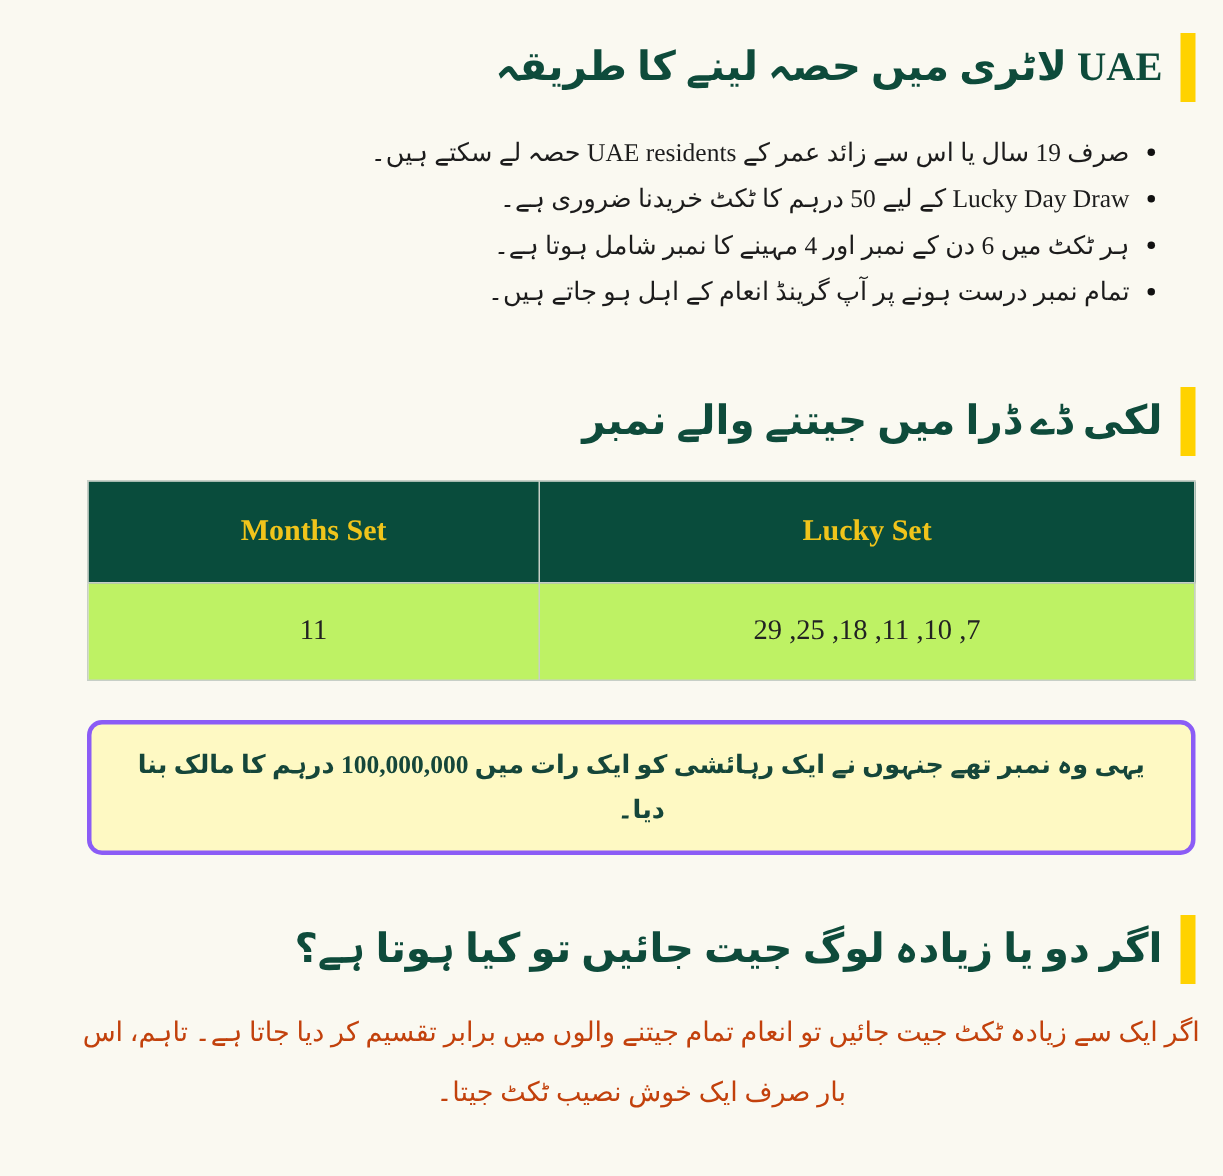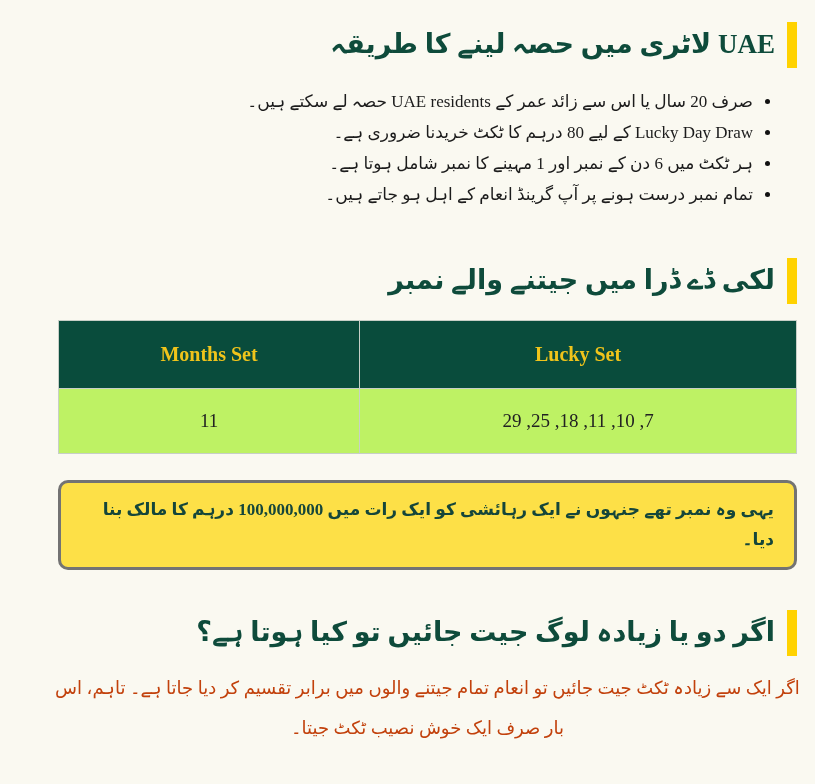--- a/index.html
+++ b/index.html
@@ -78,24 +78,25 @@
     padding: 21px 8px;
     text-align: center;
     border: 1px solid #C7CFC7;
   }
   col.months { width: 40.8%; }
   col.days   { width: 59.2%; }
 
   
   .note-box {
     margin: 26px 18px 0 18px;
-    background: #fde047;
-    border: 3px solid #737373;
+    background: #fef9c3;
+    border: 3px solid #8b5cf6;
     border-radius: 10px;
     padding: 12px 20px;
+    text-align: center;
     font-size: 17px;
     font-weight: 600;
     color: #15463A;
     line-height: 30px;
   }
 
   
   .body-paragraph {
     margin: 12px 8px 0 8px;
     text-align: center;
@@ -108,23 +109,23 @@
 <body>
 
 <div class="page">
 
   <section>
     <div class="heading">
       <span class="gold-bar"></span>
       <h1>UAE لاٹری میں حصہ لینے کا طریقہ</h1>
     </div>
     <ul class="bullets">
-      <li>صرف 20 سال یا اس سے زائد عمر کے UAE residents حصہ لے سکتے ہیں۔</li>
-      <li>Lucky Day Draw کے لیے 80 درہم کا ٹکٹ خریدنا ضروری ہے۔</li>
-      <li>ہر ٹکٹ میں 6 دن کے نمبر اور 1 مہینے کا نمبر شامل ہوتا ہے۔</li>
+      <li>صرف 19 سال یا اس سے زائد عمر کے UAE residents حصہ لے سکتے ہیں۔</li>
+      <li>Lucky Day Draw کے لیے 50 درہم کا ٹکٹ خریدنا ضروری ہے۔</li>
+      <li>ہر ٹکٹ میں 6 دن کے نمبر اور 4 مہینے کا نمبر شامل ہوتا ہے۔</li>
       <li>تمام نمبر درست ہونے پر آپ گرینڈ انعام کے اہل ہو جاتے ہیں۔</li>
     </ul>
   </section>
 
   <section class="section-gap">
     <div class="heading">
       <span class="gold-bar"></span>
       <h2>لکی ڈے ڈرا میں جیتنے والے نمبر</h2>
     </div>
 

